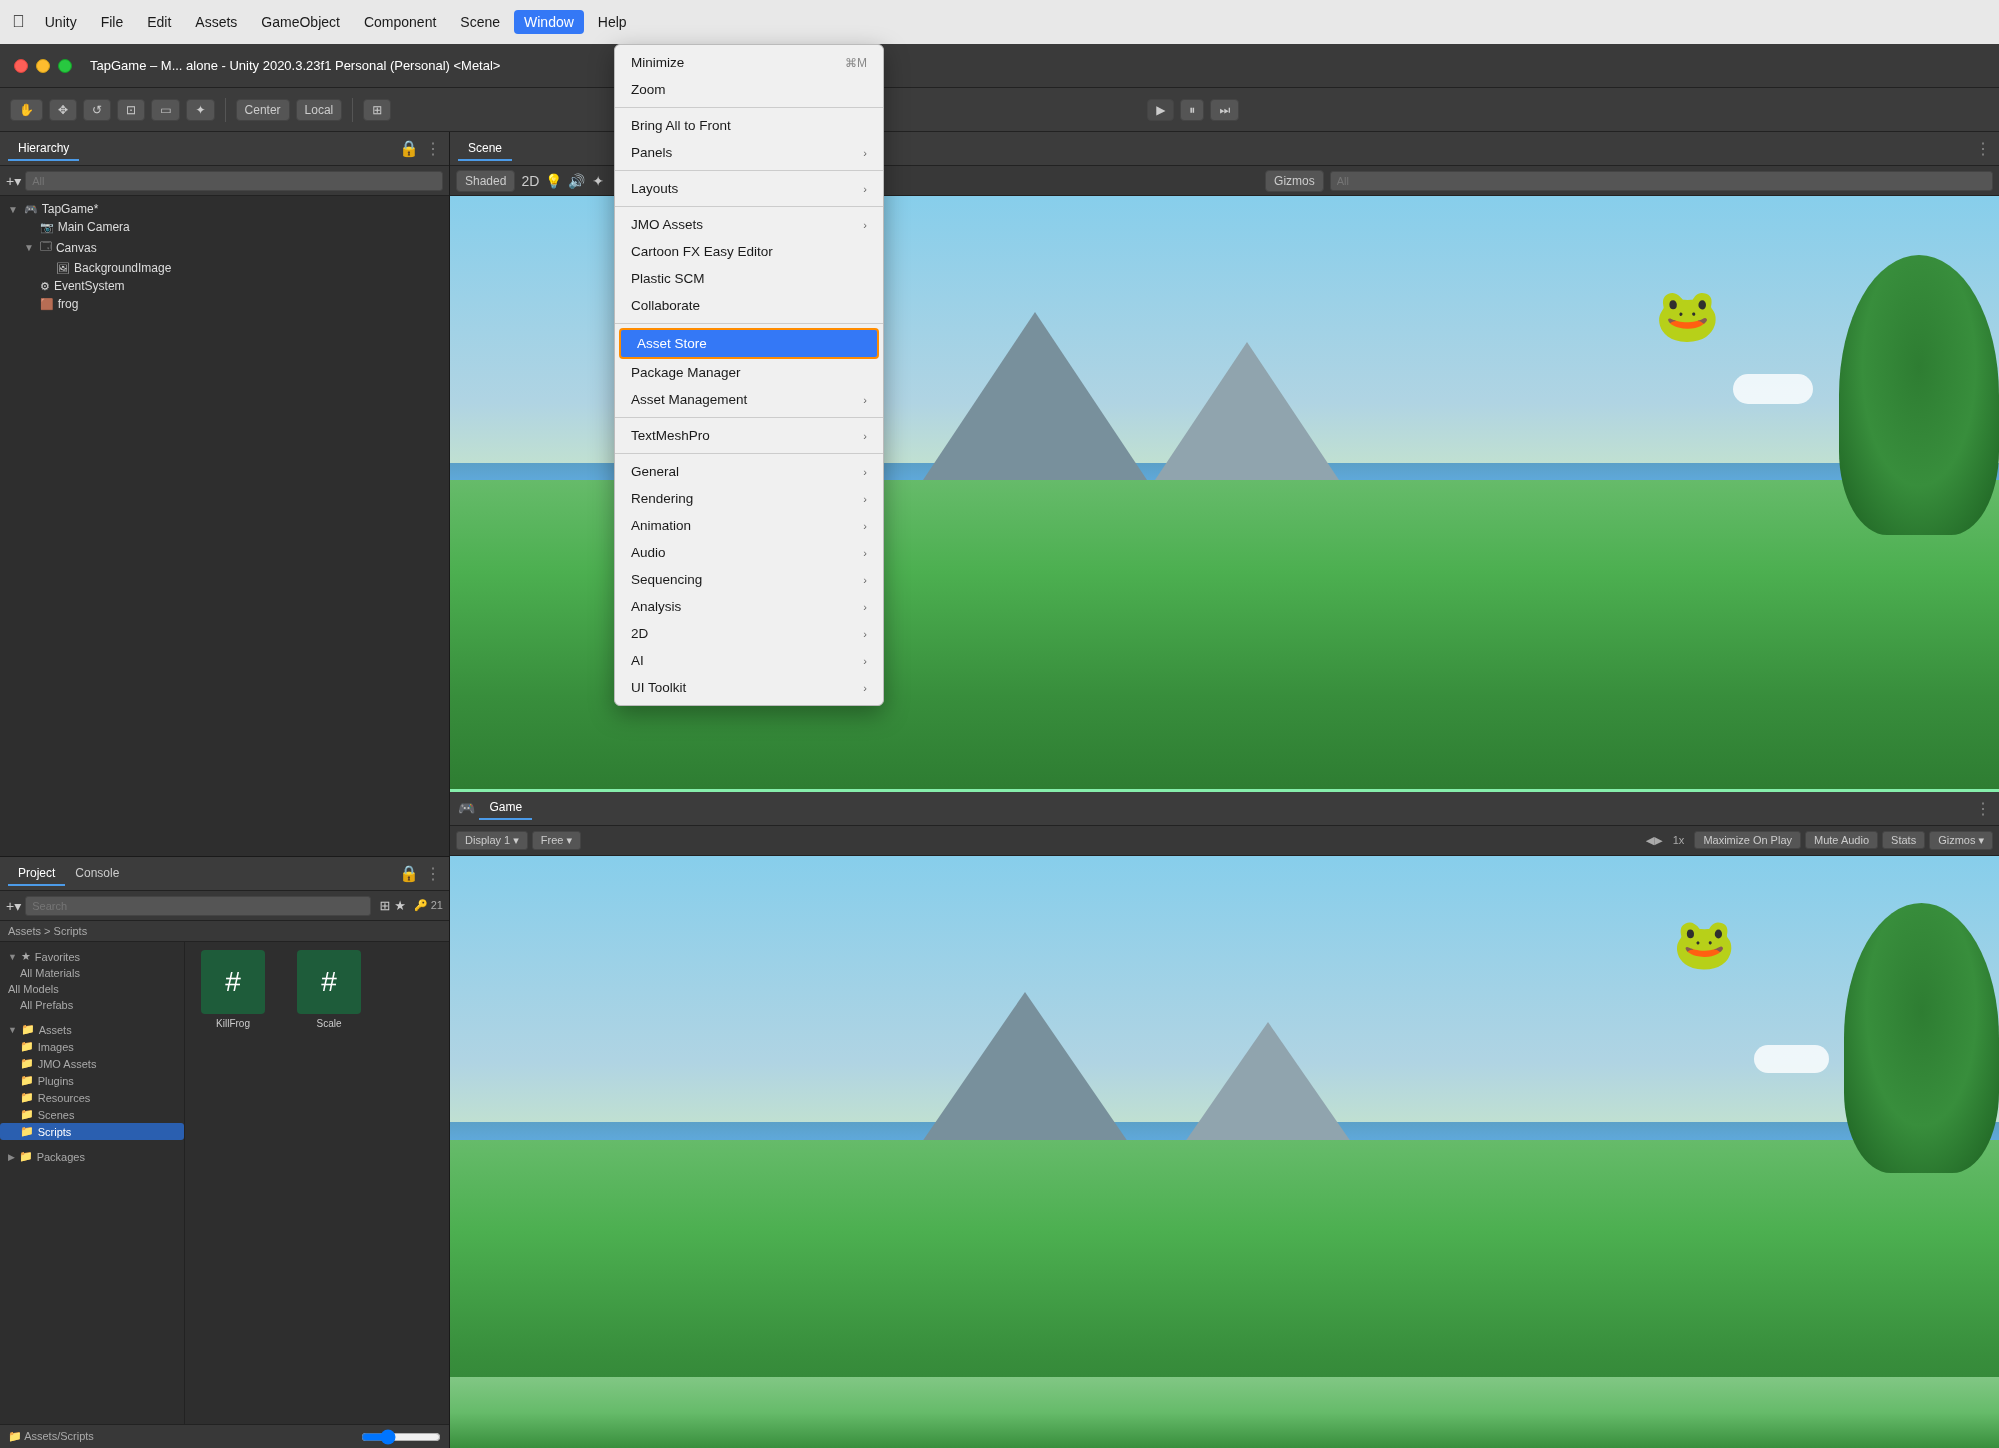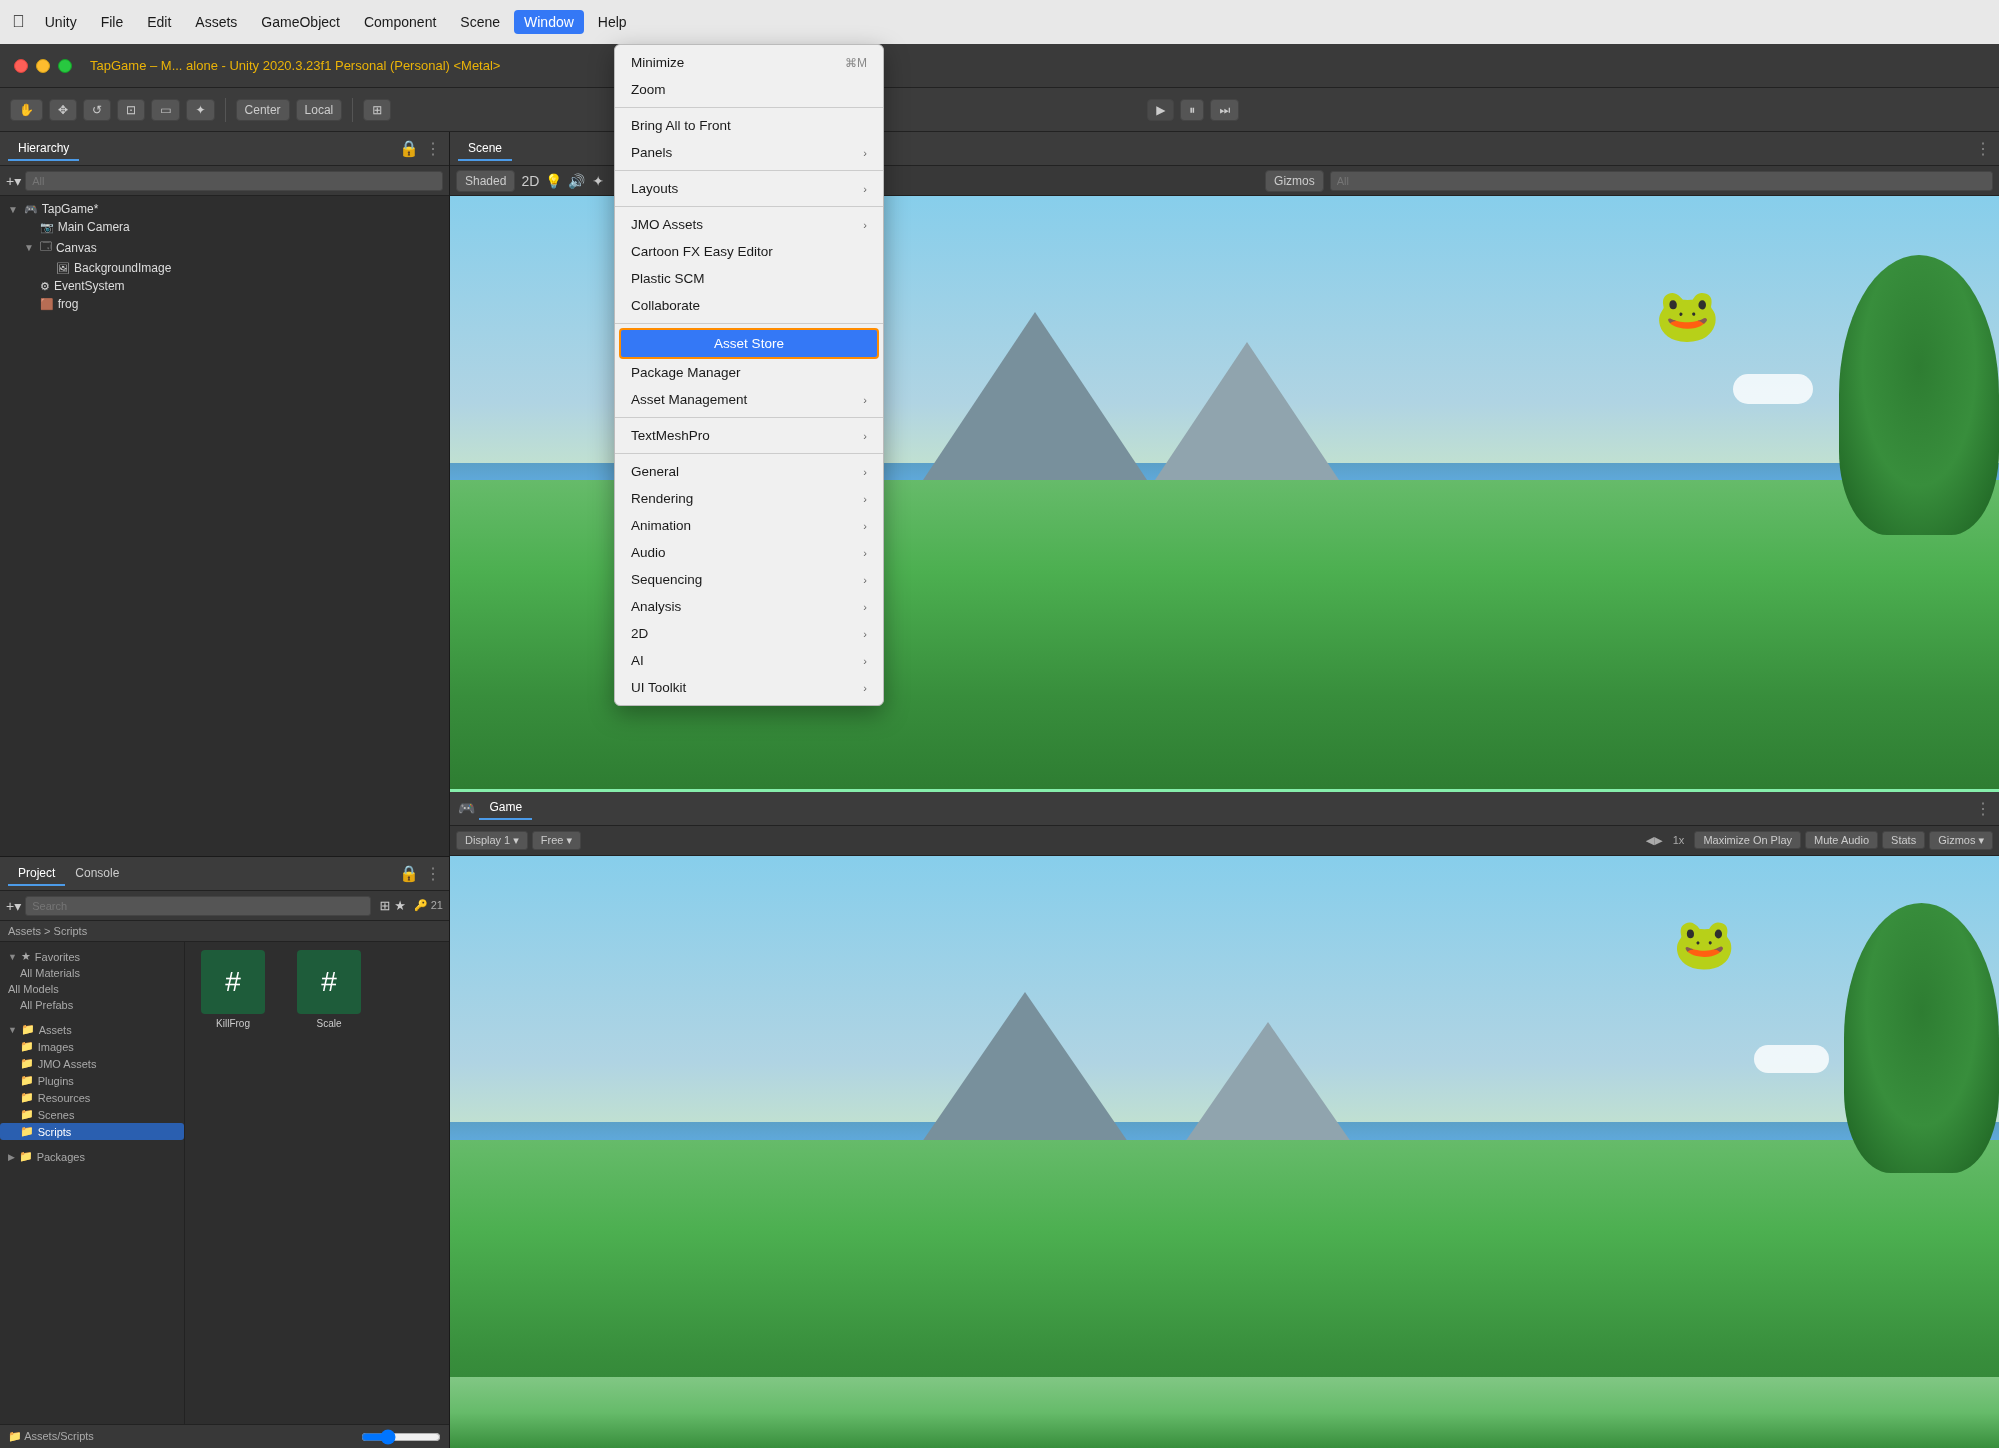--- a/index.html
+++ b/index.html
@@ -58,21 +58,21 @@
     }
     .traffic-light {
       width: 14px; height: 14px;
       border-radius: 50%;
       display: inline-block;
     }
     .tl-red { background: #ff5f57; border: 1px solid #e0443e; }
     .tl-yellow { background: #febc2e; border: 1px solid #d4a017; }
     .tl-green { background: #28c840; border: 1px solid #14a129; }
     .title-text {
-      color: #eab308;
+      color: #ffffff;
       font-size: 13px;
       margin-left: 10px;
     }
 
     
     #toolbar {
       position: absolute;
       top: 88px; left: 0; right: 0;
       height: 44px;
       background: #3c3c3c;
@@ -278,21 +278,20 @@
       align-items: center;
       justify-content: space-between;
       color: #1a1a1a;
     }
     .dd-item.asset-store-highlighted {
       background: #3478f6;
       color: #fff;
       border: 2px solid #ff8c00;
       border-radius: 4px;
       margin: 0 4px;
-      justify-content: center;
     }
     .dd-separator {
       height: 1px;
       background: #ccc;
       margin: 4px 0;
     }
     .dd-shortcut { color: #888; font-size: 12px; }
     .dd-arrow { color: #666; font-size: 11px; }
 
     

